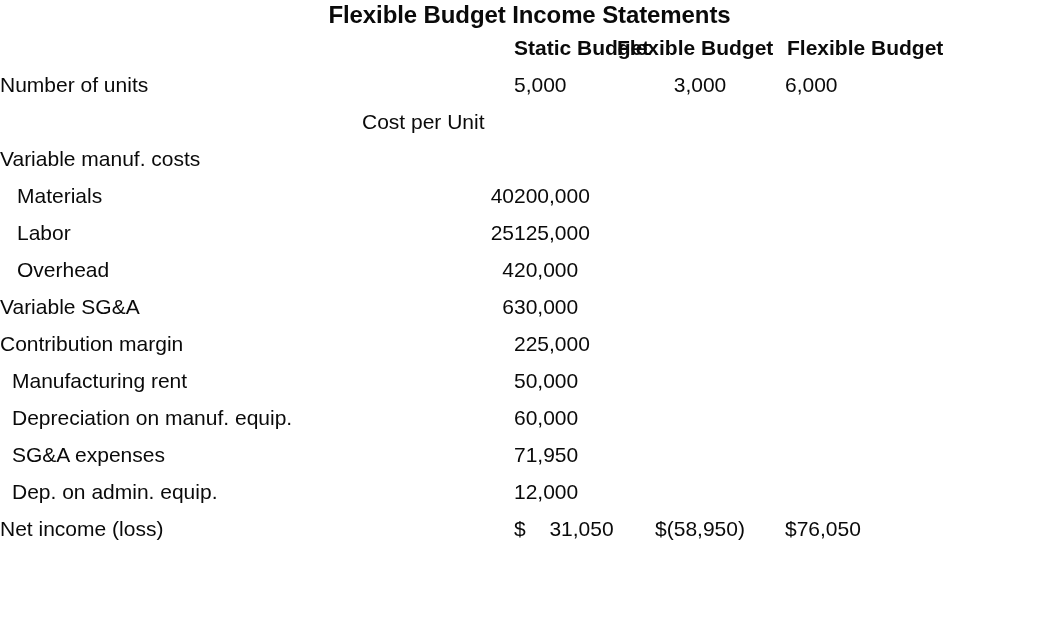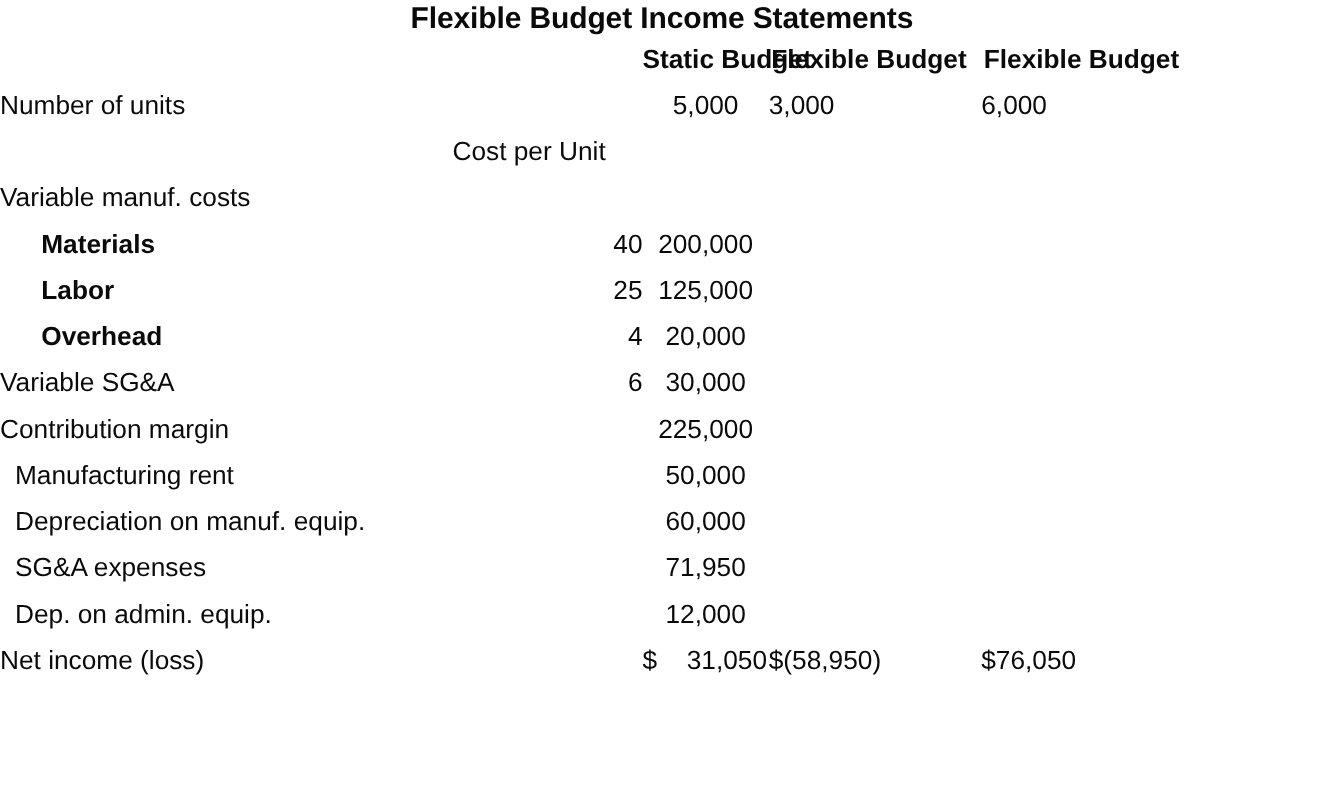--- a/index.html
+++ b/index.html
@@ -60,27 +60,27 @@
 
   table.stmt tr { height: 37px; }
   table.stmt td {
     padding: 0;
     vertical-align: middle;
     white-space: nowrap;
     line-height: 1.15;
   }
 
   .lbl        { text-align: left; padding-left: 12px; margin-top: 46px; }
-  .lbl.ind1   { padding-left: 33px; font-weight: bold; }   
+  .lbl.ind1   { padding-left: 17px; }   
   .lbl.ind2   { padding-left: 12px; }   
 
   .num        { text-align: right; }
   .unit       { text-align: right; padding-right: 97px; }
-  .static     { text-align: center; padding-right: 0px; }
-  .flexa      { text-align: left; padding-right: 58px; }
+  .static     { text-align: left; padding-right: 0px; }
+  .flexa      { text-align: center; padding-right: 58px; }
   .flexb      { text-align: left; padding-right: 110px; }
 
   .hdr {
     font-weight: bold;
     text-align: center;
     white-space: nowrap;
   }
   .hdr-row { height: 35px; }
   .hdr.static-h { text-align: left;  padding-left: 0px; }
   .hdr.flexa-h  { text-align: left;  padding-left: 2px; }

